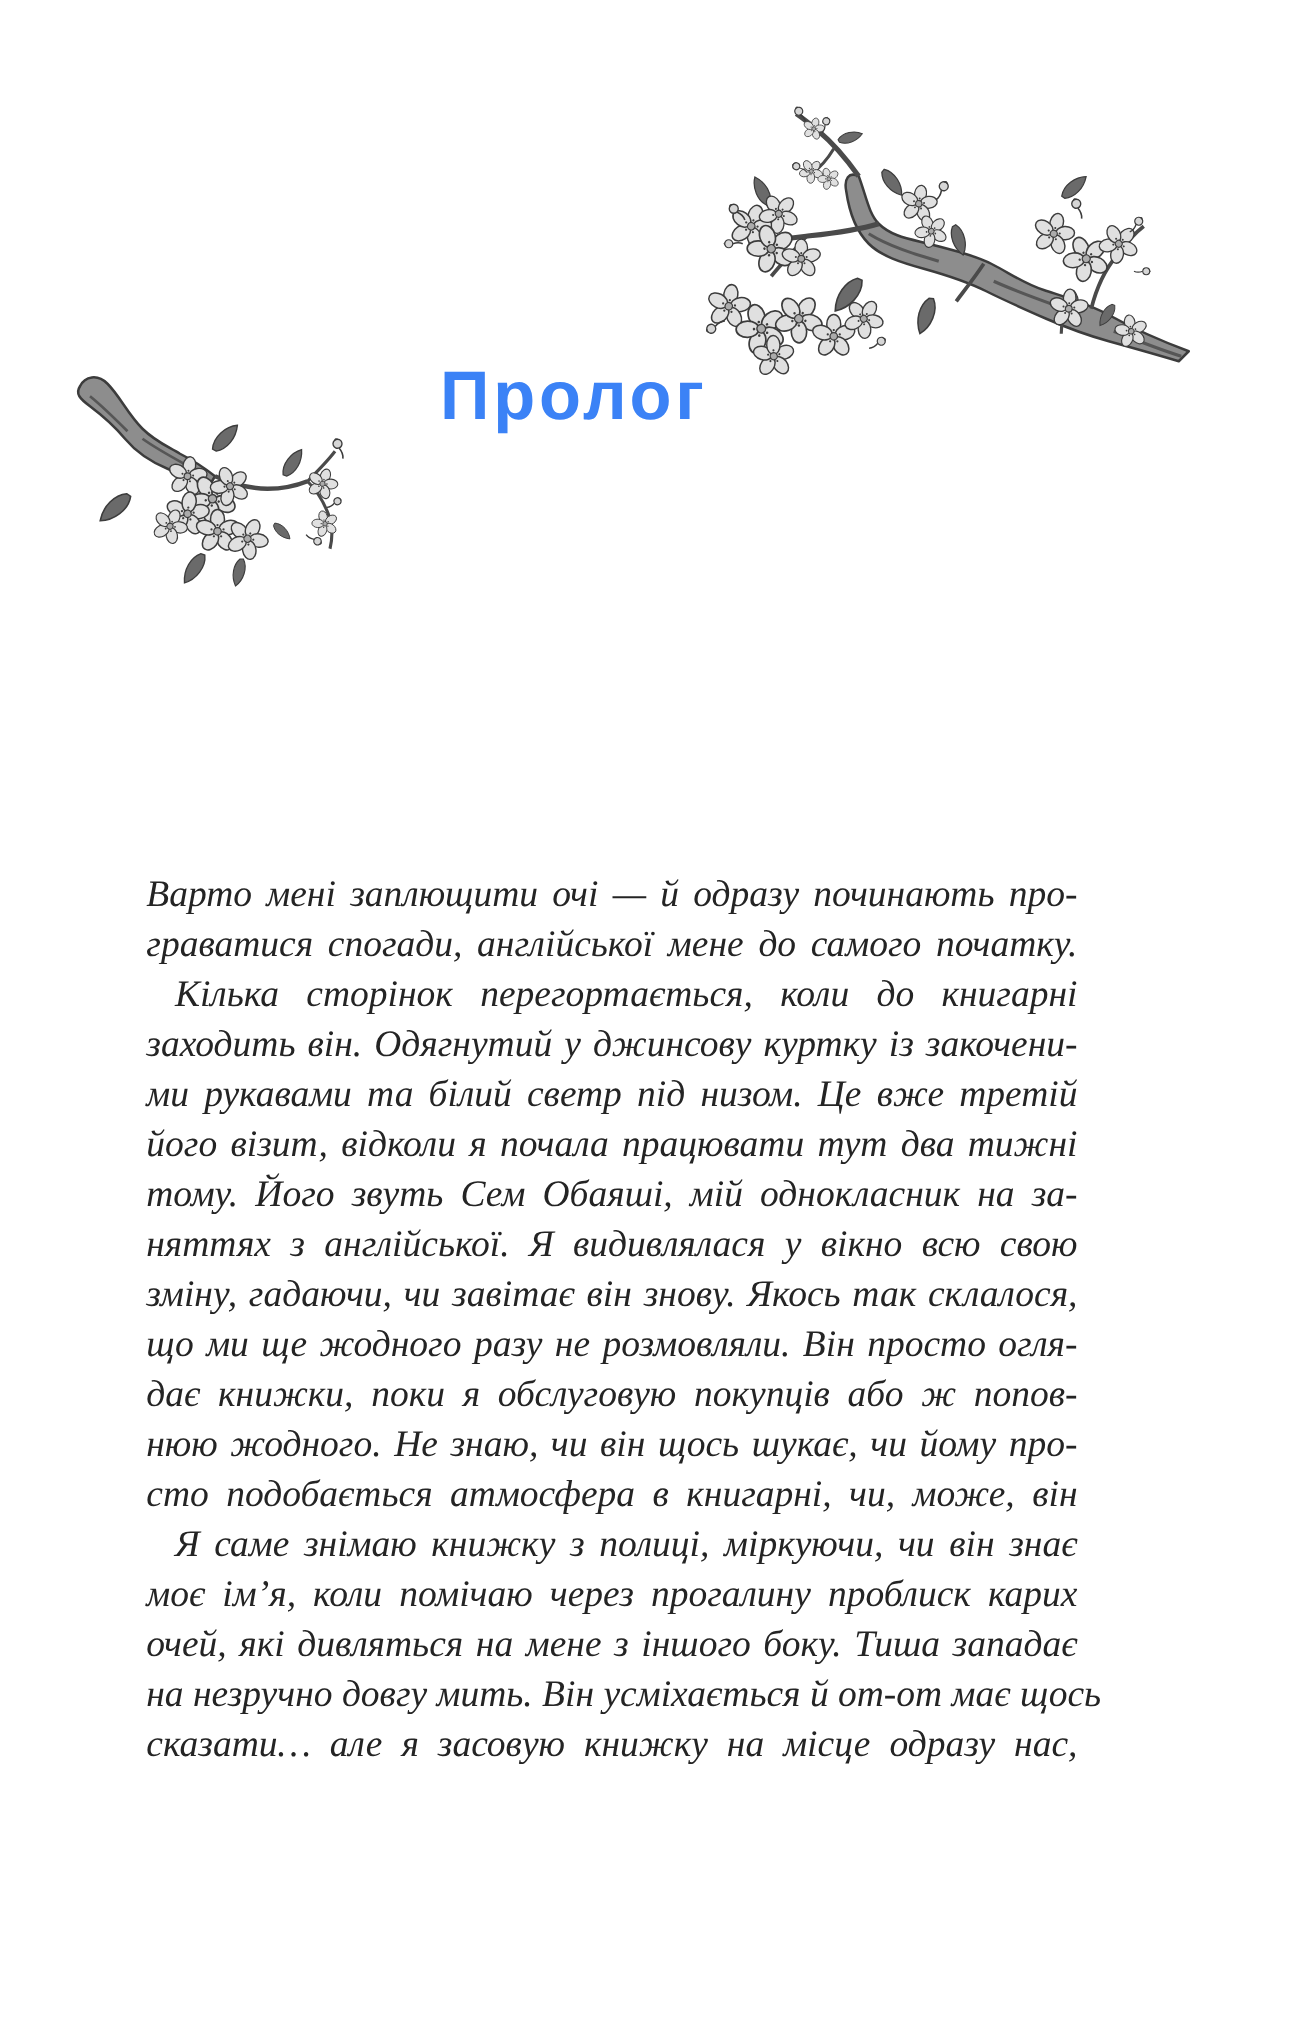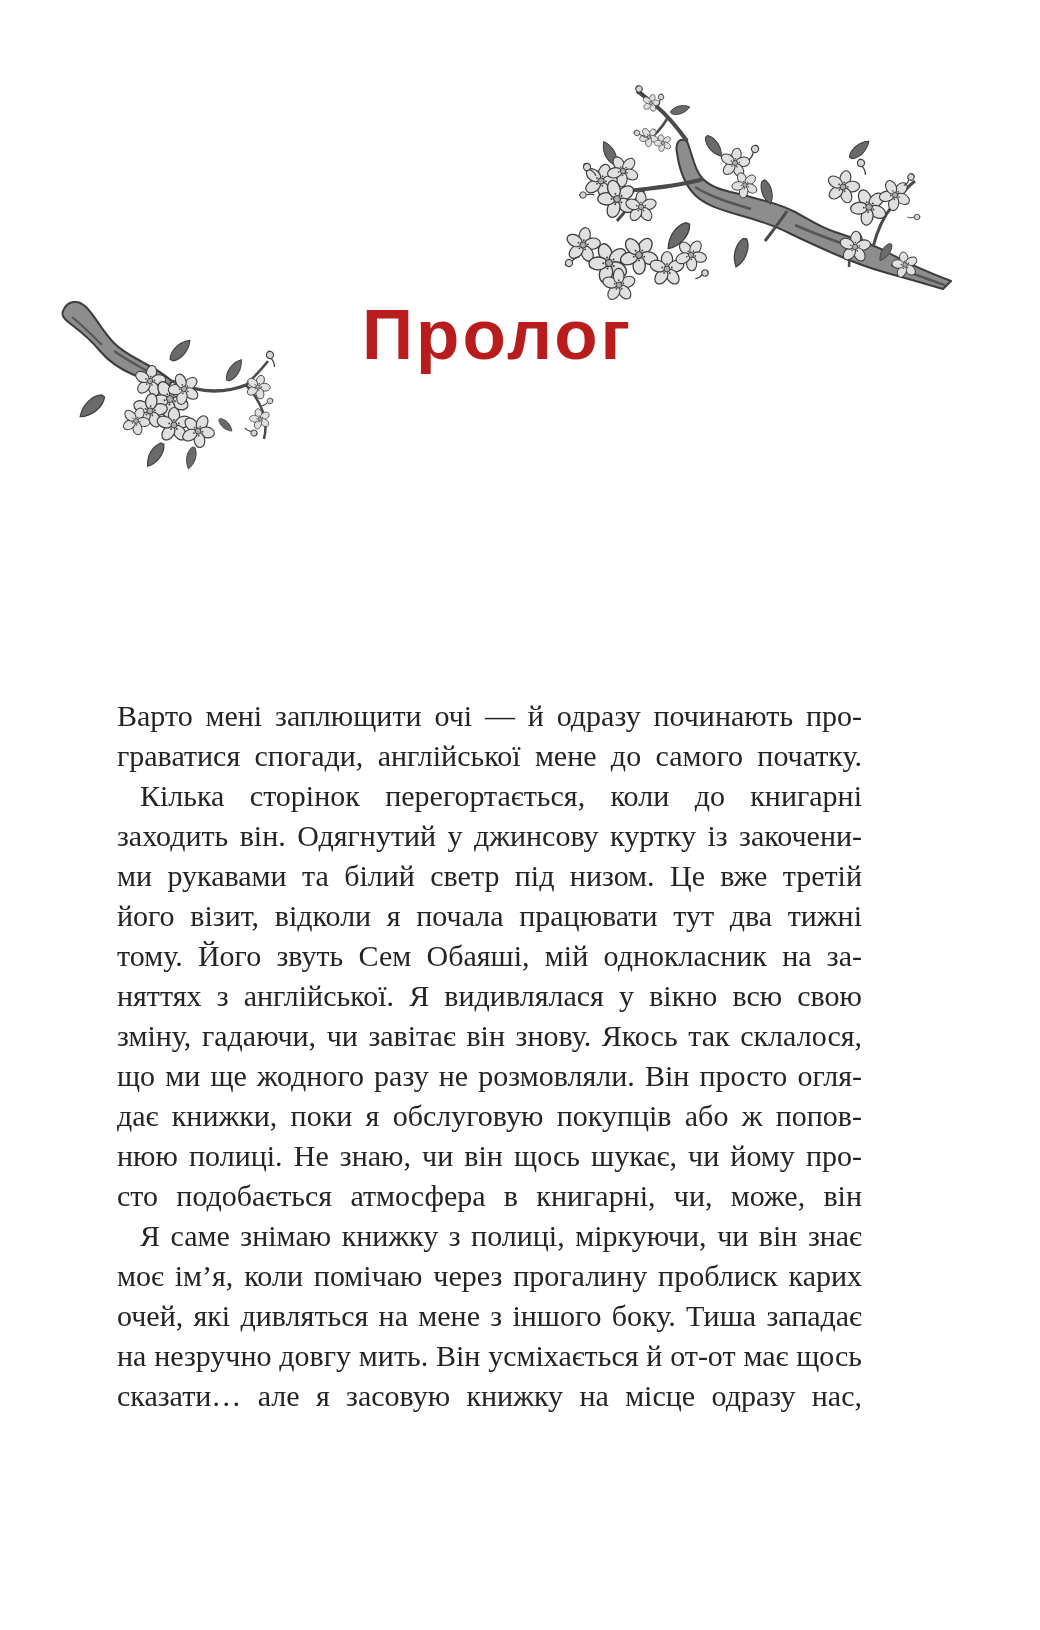--- a/index.html
+++ b/index.html
@@ -3,30 +3,30 @@
 <meta charset="utf-8">
 <style>
   html,body{margin:0;padding:0;}
   body{
     width:1040px;height:1630px;position:relative;
     background:#ffffff;overflow:hidden;
     font-family:"Liberation Serif",serif;
   }
   .deco-layer{position:absolute;left:0;top:0;pointer-events:none;}
   .chapter-title{
-    position:absolute;left:352px;top:289px;margin:10px;
+    position:absolute;left:352px;top:289px;margin:0;
     font-family:"Liberation Sans",sans-serif;
-    font-weight:bold;font-size:71px;line-height:1;letter-spacing:3px;
-    color:#b91c1c;
+    font-weight:bold;font-size:55px;line-height:1;letter-spacing:3px;
+    color:#3b82f6;
   }
   .body-text{
     position:absolute;left:117px;top:696px;width:745px;
     font-size:30px;line-height:40px;color:#242424;
   }
-  .line{white-space:nowrap;}
+  .line{white-space:nowrap;font-style:italic;}
   .line.just{text-align:justify;text-align-last:justify;}
   .line.ind{padding-left:23px;}
 </style>
 </head>
 <body>
 
 <svg class="deco-layer" width="1040" height="1630" viewBox="0 0 1040 1630" aria-hidden="true">
   <defs>
     <g id="fl">
       <g fill="#e0e0e0" stroke="#3c3c3c" stroke-width="1.2">
@@ -167,20 +167,20 @@
     <div class="line just">граватися спогади, англійської мене до самого початку.</div>
     <div class="line just ind">Кілька сторінок перегортається, коли до книгарні</div>
     <div class="line just">заходить він. Одягнутий у джинсову куртку із закочени-</div>
     <div class="line just">ми рукавами та білий светр під низом. Це вже третій</div>
     <div class="line just">його візит, відколи я почала працювати тут два тижні</div>
     <div class="line just">тому. Його звуть Сем Обаяші, мій однокласник на за-</div>
     <div class="line just">няттях з англійської. Я видивлялася у вікно всю свою</div>
     <div class="line just">зміну, гадаючи, чи завітає він знову. Якось так склалося,</div>
     <div class="line just">що ми ще жодного разу не розмовляли. Він просто огля-</div>
     <div class="line just">дає книжки, поки я обслуговую покупців або ж попов-</div>
-    <div class="line just">нюю полиці. Не знаю, чи він щось шукає, чи йому про-</div>
+    <div class="line just">нюю жодного. Не знаю, чи він щось шукає, чи йому про-</div>
     <div class="line just">сто подобається атмосфера в книгарні, чи, може, він</div>
     <div class="line just ind">Я саме знімаю книжку з полиці, міркуючи, чи він знає</div>
     <div class="line just">моє ім’я, коли помічаю через прогалину проблиск карих</div>
     <div class="line just">очей, які дивляться на мене з іншого боку. Тиша западає</div>
     <div class="line just">на незручно довгу мить. Він усміхається й от-от має щось</div>
     <div class="line just">сказати… але я засовую книжку на місце одразу нас,</div>
   </div>
 
 </body></html>

